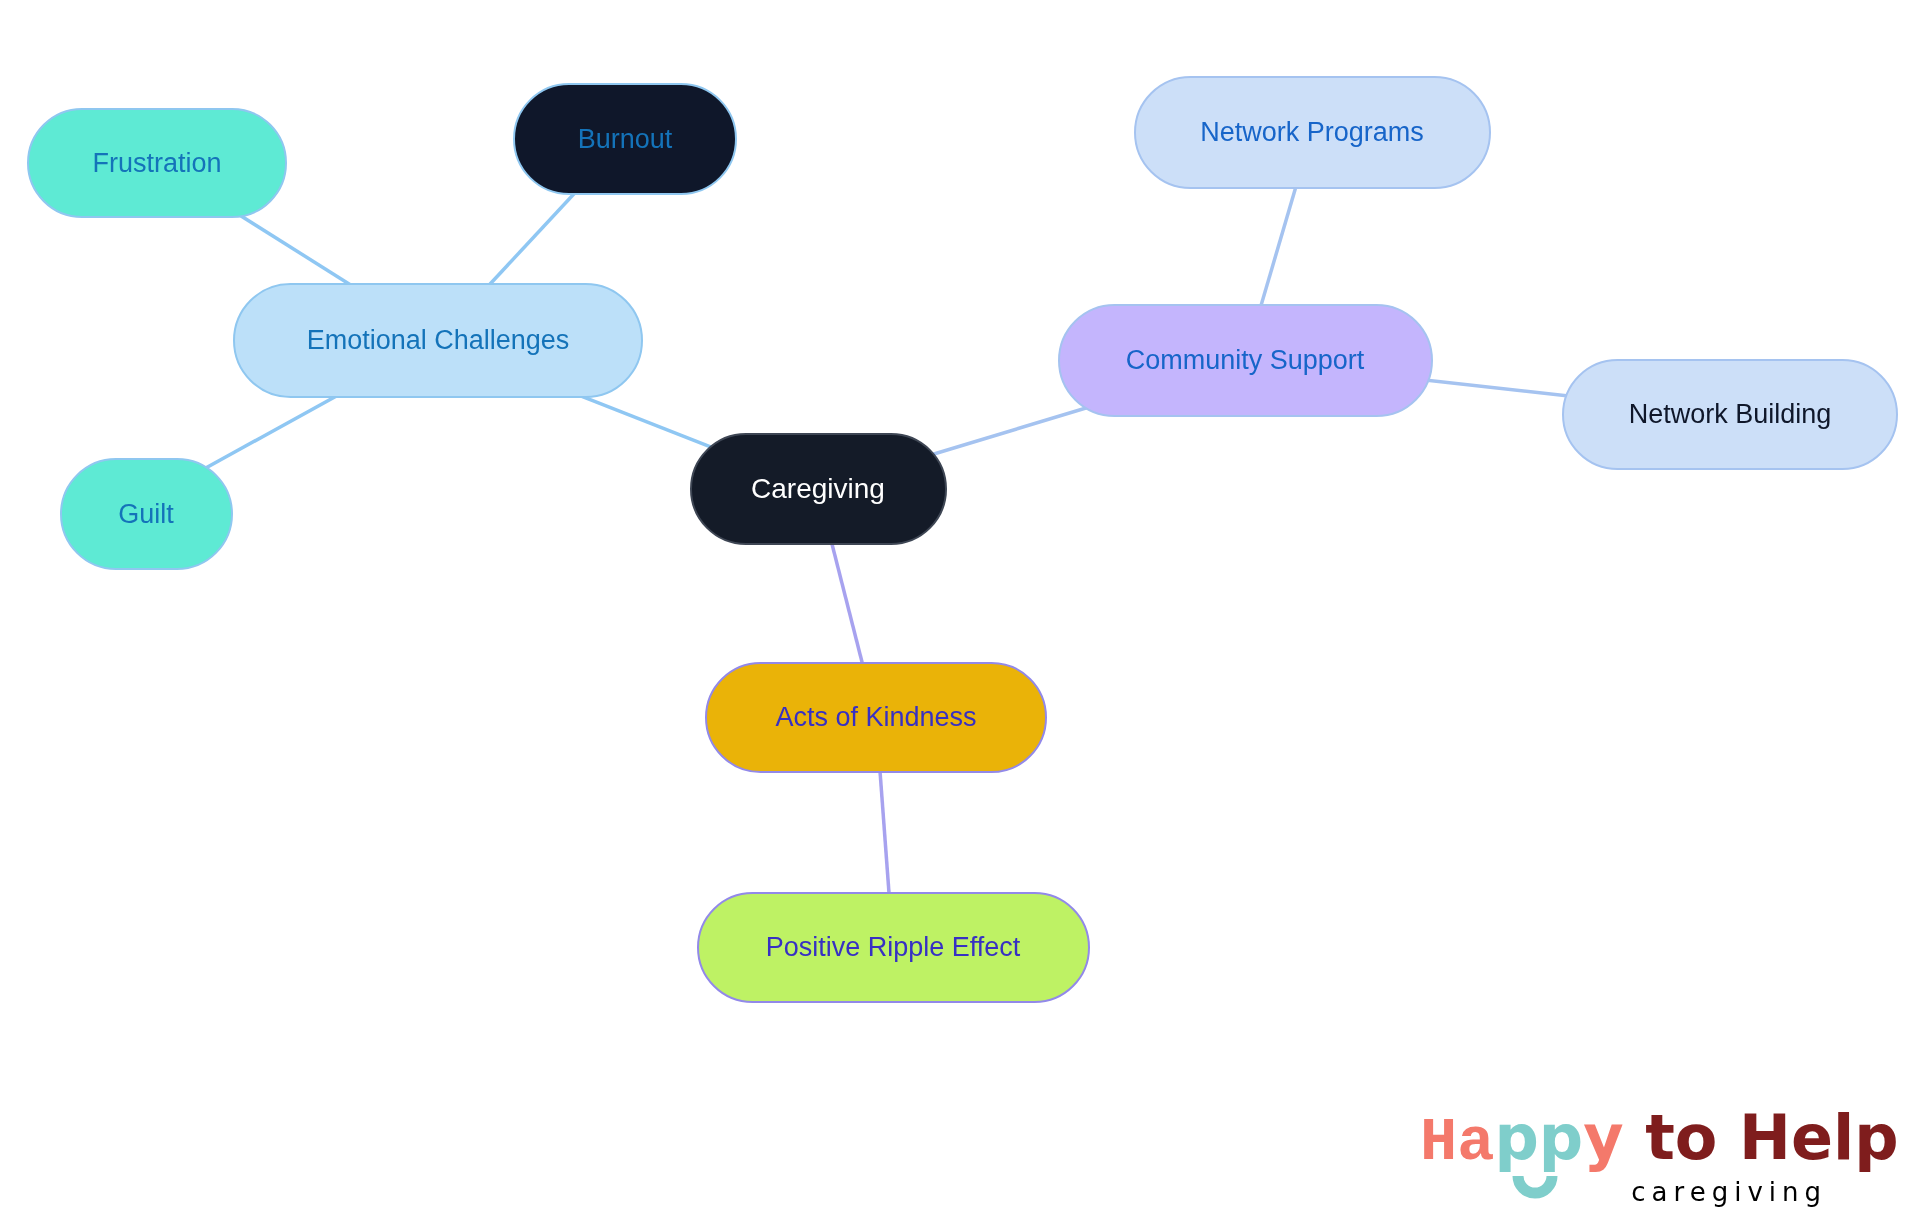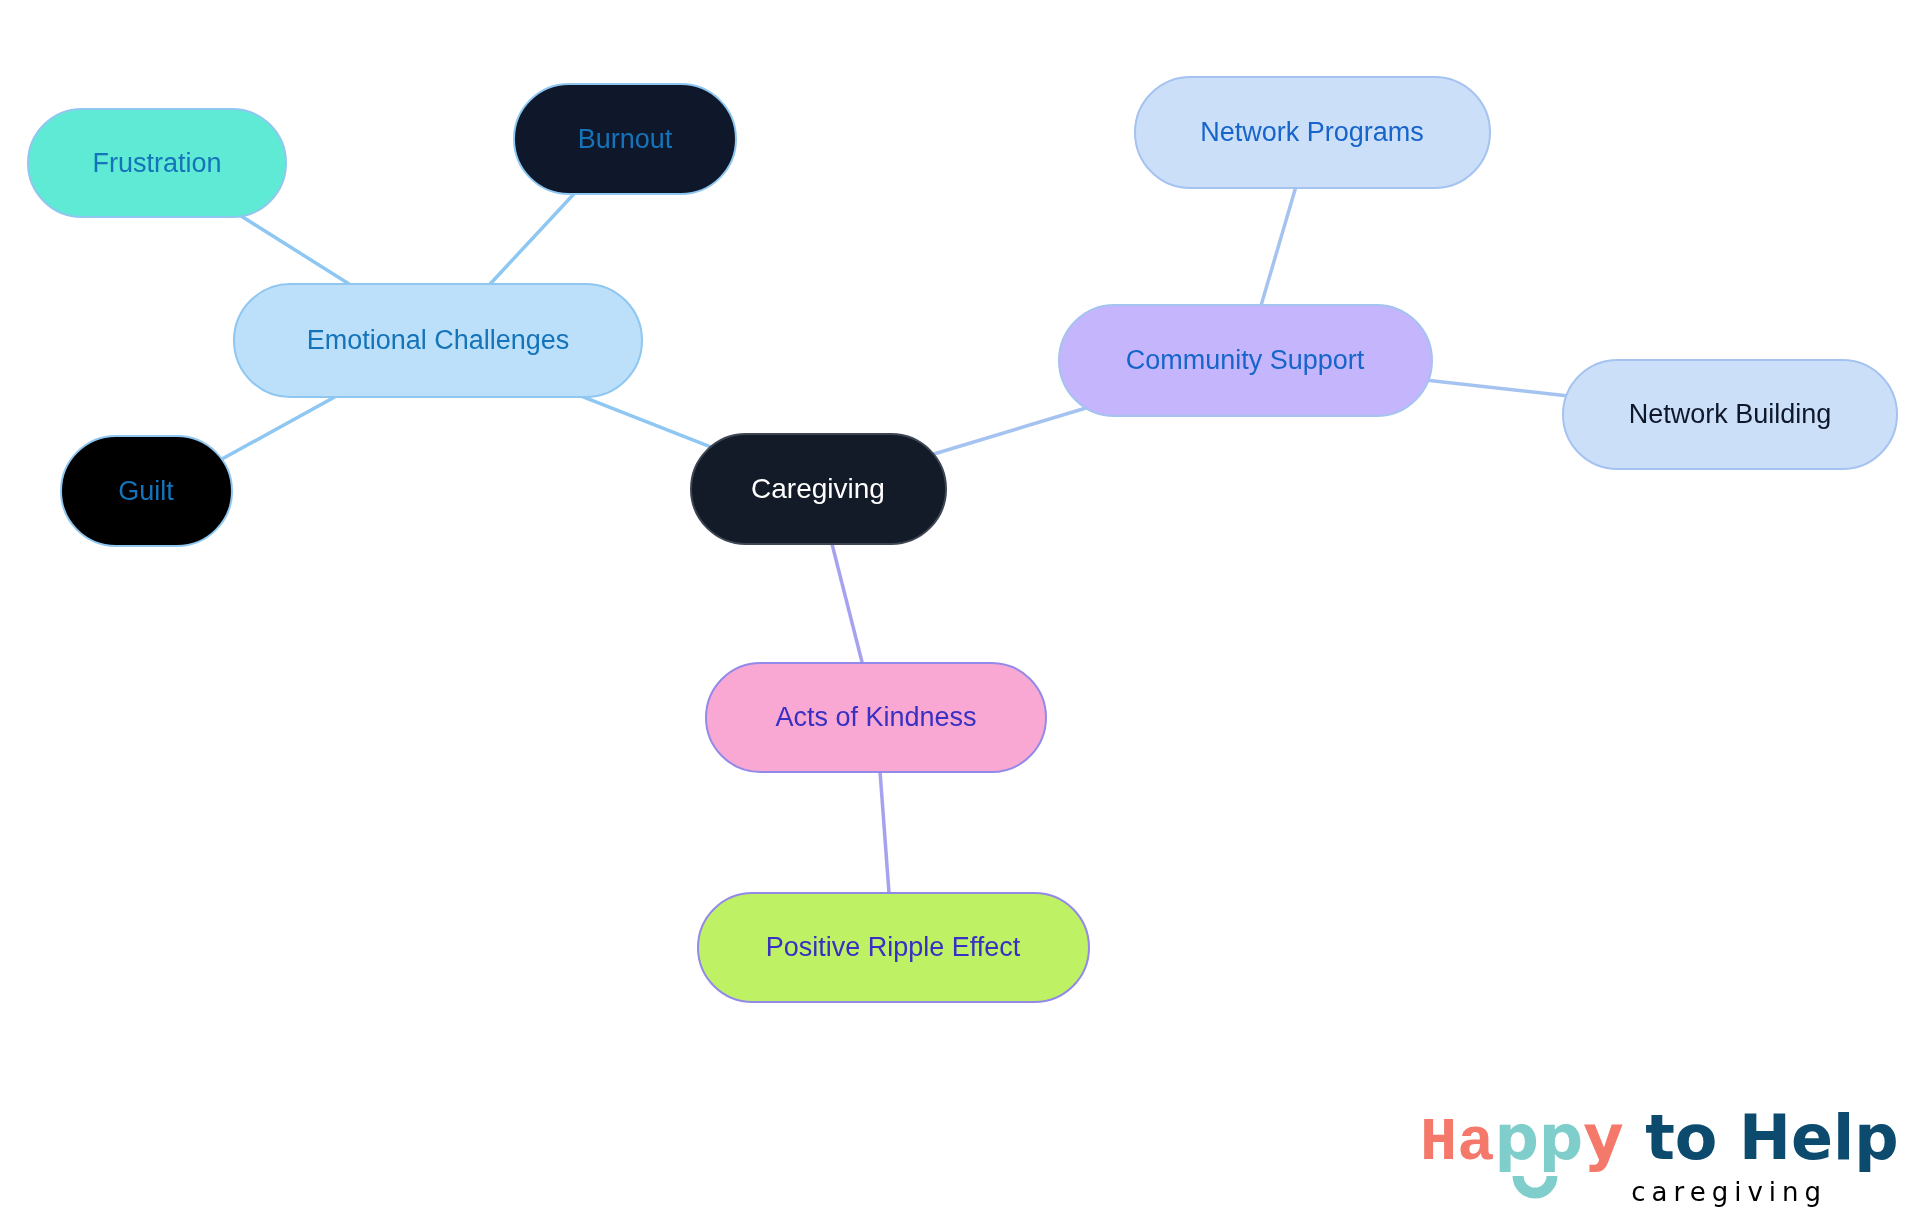--- a/index.html
+++ b/index.html
@@ -77,28 +77,28 @@
       <line x1="1245" y1="360" x2="1312" y2="132" stroke="#A5C3F0" stroke-width="3.5"></line>
       <line x1="1245" y1="360" x2="1730" y2="414" stroke="#A5C3F0" stroke-width="3.5"></line>
       <line x1="818" y1="489" x2="876" y2="717" stroke="#A7A2EF" stroke-width="3.5"></line>
       <line x1="876" y1="717" x2="893" y2="947" stroke="#A7A2EF" stroke-width="3.5"></line>
     </svg>
   <div class="nodes">
       <div class="node" style="left: 689.5px; top: 433px; width: 257px; height: 112px; background: rgb(20, 27, 40); border-color: rgb(62, 70, 84); border-radius: 56px; color: rgb(255, 255, 255); font-size: 28px;">Caregiving</div>
       <div class="node" style="left: 233px; top: 282.5px; width: 410px; height: 115px; background: rgb(188, 224, 249); border-color: rgb(143, 199, 240); border-radius: 57.5px; color: rgb(20, 115, 185); font-size: 27px;">Emotional Challenges</div>
       <div class="node" style="left: 27px; top: 108px; width: 260px; height: 110px; background: #5eead4; border-color: rgb(143, 199, 240); border-radius: 55px; color: rgb(20, 115, 185); font-size: 27px;">Frustration</div>
       <div class="node" style="left: 513px; top: 83px; width: 224px; height: 112px; background: #0f172a; border-color: rgb(143, 199, 240); border-radius: 56px; color: rgb(20, 115, 185); font-size: 27px;">Burnout</div>
-      <div class="node" style="left: 59.5px; top: 435px; width: 173px; height: 112px; background: #000000; border-color: rgb(143, 199, 240); border-radius: 56px; color: rgb(20, 115, 185); font-size: 27px; text-align: center;">Guilt</div>
+      <div class="node" style="left: 59.5px; top: 458px; width: 173px; height: 112px; background: #5eead4; border-color: rgb(143, 199, 240); border-radius: 56px; color: rgb(20, 115, 185); font-size: 27px; text-align: center;">Guilt</div>
       <div class="node" style="left: 1057.5px; top: 303.5px; width: 375px; height: 113px; background: #c4b5fd; border-color: rgb(165, 195, 240); border-radius: 56.5px; color: rgb(23, 101, 201); font-size: 27px;">Community Support</div>
       <div class="node" style="left: 1133.5px; top: 75.5px; width: 357px; height: 113px; background: rgb(204, 223, 248); border-color: rgb(165, 195, 240); border-radius: 56.5px; color: rgb(23, 101, 201); font-size: 27px;">Network Programs</div>
       <div class="node" style="left: 1562px; top: 358.5px; width: 336px; height: 111px; background: rgb(204, 223, 248); border-color: rgb(165, 195, 240); border-radius: 55.5px; color: #0f172a; font-size: 27px;">Network Building</div>
-      <div class="node" style="left: 705px; top: 661.5px; width: 342px; height: 111px; background: #f9a8d4; border-color: rgb(146, 137, 233); border-radius: 55.5px; color: rgb(55, 48, 195); font-size: 27px;">Acts of Kindness</div>
+      <div class="node" style="left: 705px; top: 661.5px; width: 342px; height: 111px; background: #eab308; border-color: rgb(146, 137, 233); border-radius: 55.5px; color: rgb(55, 48, 195); font-size: 27px;">Acts of Kindness</div>
       <div class="node" style="left: 696.5px; top: 891.5px; width: 393px; height: 111px; background: #bef264; border-color: rgb(146, 137, 233); border-radius: 55.5px; color: rgb(55, 48, 195); font-size: 27px;">Positive Ripple Effect</div>
     </div>
 
   <div class="logo">
-    <div class="logo-word"><span class="logo-coral" style="color: rgb(244, 121, 107); font-family: Liberation Mono, monospace;">Ha</span><span class="logo-teal" style="color: rgb(127, 206, 203);">pp</span><span class="logo-coral" style="color: rgb(244, 121, 107);">y</span><span class="logo-coral" style="color: #0c4a6e;"> to Help</span></div>
+    <div class="logo-word"><span class="logo-coral" style="color: rgb(244, 121, 107); font-family: Liberation Mono, monospace;">Ha</span><span class="logo-teal" style="color: rgb(127, 206, 203);">pp</span><span class="logo-coral" style="color: rgb(244, 121, 107);">y</span><span class="logo-coral" style="color: #7f1d1d;"> to Help</span></div>
     <svg class="logo-smile" viewBox="0 0 46 27" xmlns="http://www.w3.org/2000/svg">
       <path class="smile-path" d="M6 2 A17 17 0 0 0 40 2" fill="none" stroke-width="11" stroke-linecap="butt" stroke="#7FCECB"></path>
     </svg>
     <div class="logo-tagline">caregiving</div>
   </div>
 </div>
 
 </body></html>

